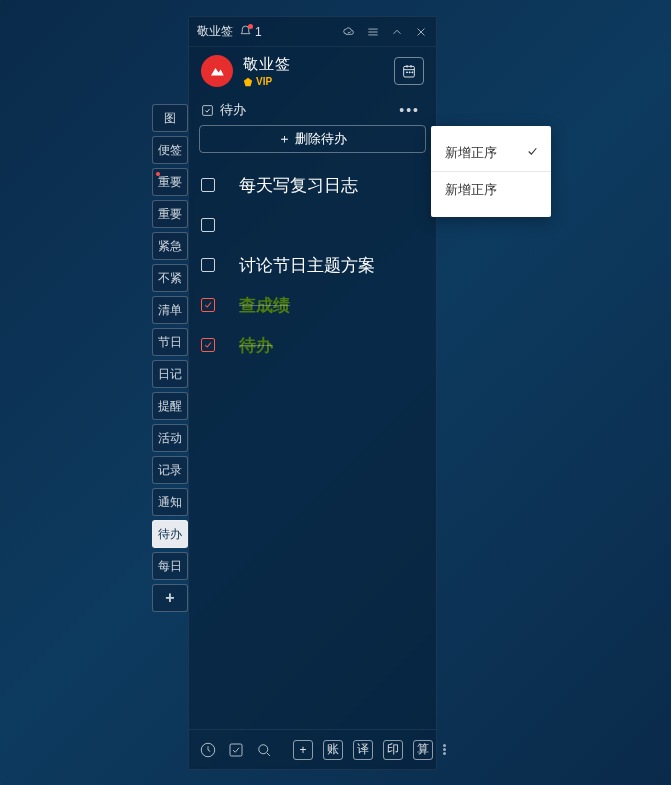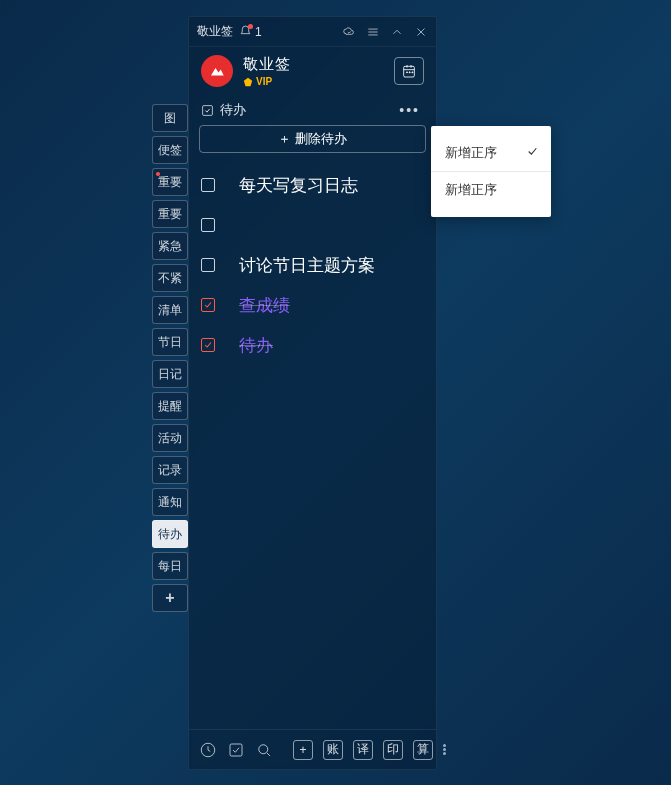--- a/index.html
+++ b/index.html
@@ -158,21 +158,21 @@
     }
     .todo .box {
       width:14px; height:14px;
       border:1.5px solid rgba(255,255,255,0.8);
       border-radius:2px;
       flex-shrink:0;
       display:flex; align-items:center; justify-content:center;
     }
     .todo.done .box { border-color:#ff5a47; }
     .todo.done .box svg { width:10px; height:10px; stroke:#ff5a47; stroke-width:2.5; fill:none; }
-    .todo.done .text { color:#8b5cf6; text-decoration: line-through; text-decoration-color: rgba(255,255,255,0.3); }
+    .todo.done .text { color:#4d7c0f; text-decoration: line-through; text-decoration-color: rgba(255,255,255,0.3); font-weight: bold; }
     .todo .text { flex:1; }
     .clock-icon { width:14px; height:14px; stroke: rgba(255,255,255,0.5); fill:none; stroke-width:1.5; }
 
     
     .bottombar {
       height: 40px;
       border-top:1px solid rgba(255,255,255,0.08);
       display:flex; align-items:center;
       padding: 0 10px;
       gap:10px;

